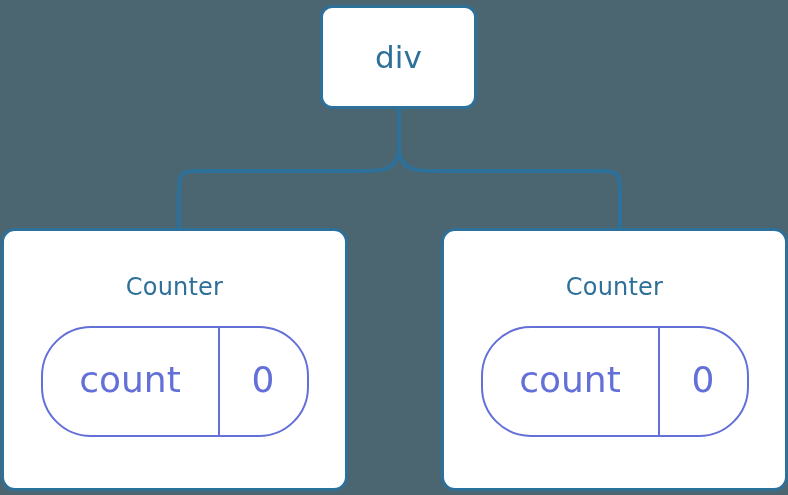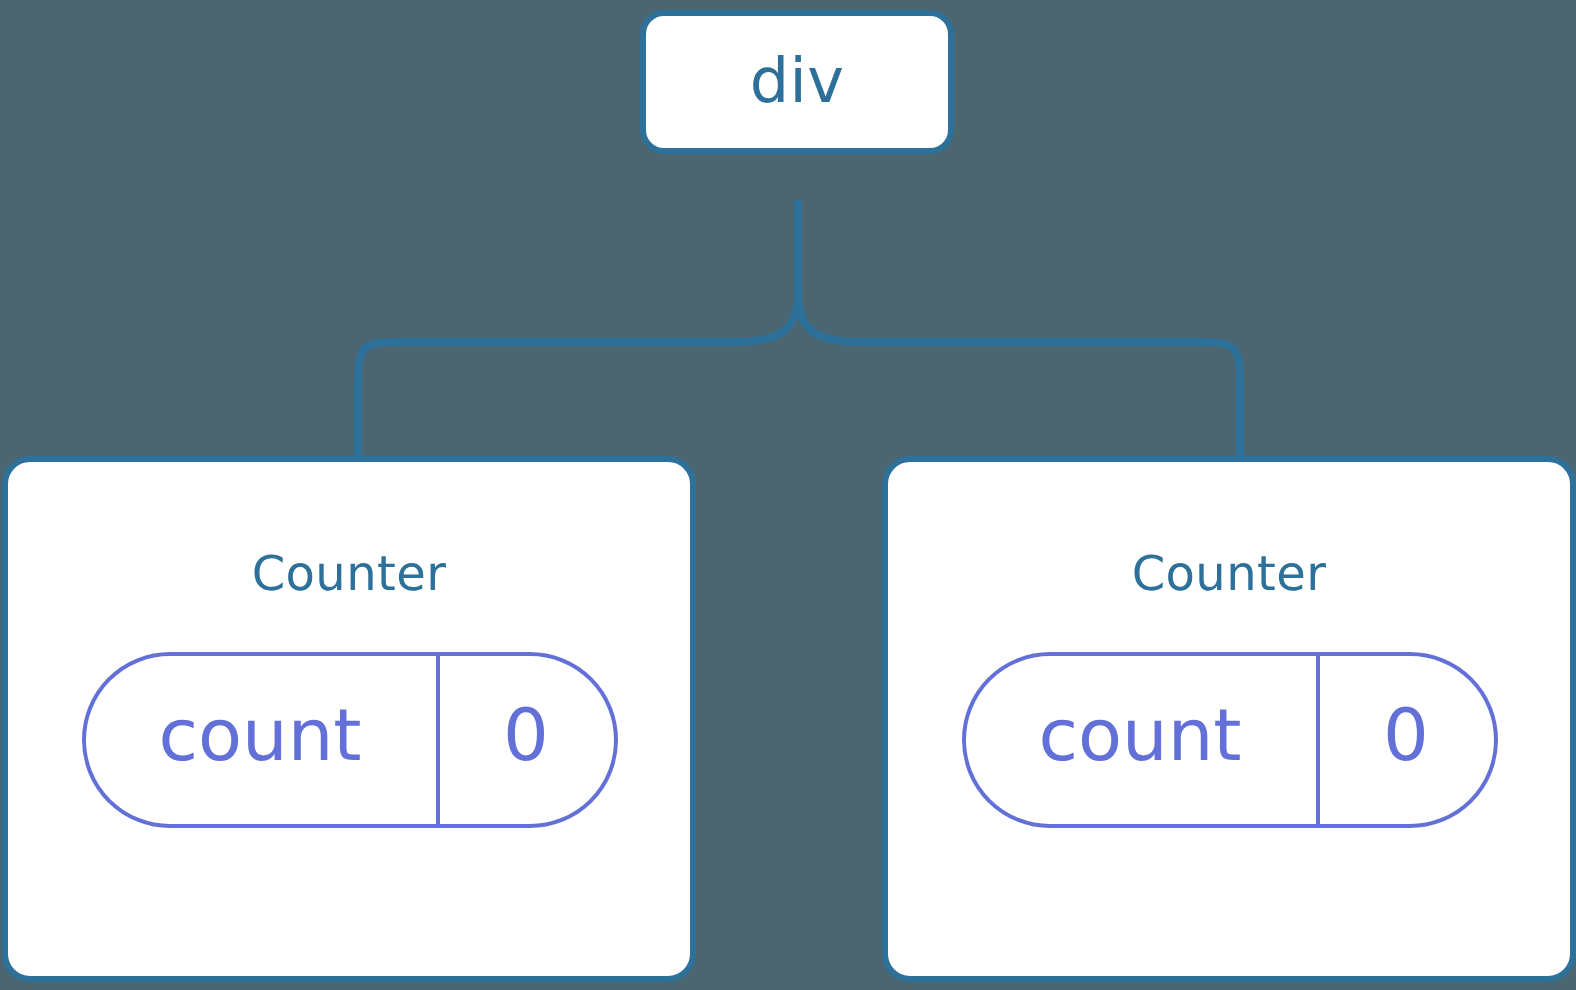--- a/index.html
+++ b/index.html
@@ -38,21 +38,21 @@
     display: flex;
     flex-direction: column;
     align-items: center;
   }
 
   
   .node--root {
     left: 320px;
     top: 5px;
     width: 157px;
-    height: 72px;
+    height: 104px;
     justify-content: center;
   }
   .node--root .node-title {
     font-size: 31px;
     line-height: 1;
     color: #2d7099;
     letter-spacing: 0.2px;
   }
 
   
@@ -72,21 +72,21 @@
     line-height: 1;
     color: #2d7099;
     letter-spacing: 0.2px;
   }
 
   
   .state-pill {
     margin-top: 27px;
     display: flex;
     align-items: stretch;
-    height: 88px;
+    height: 111px;
     border: 2px solid #6370d8;
     border-radius: 50px;
     background: transparent;
     box-sizing: border-box;
     overflow: hidden;
   }
   .state-pill .pill-key,
   .state-pill .pill-val {
     display: flex;
     align-items: center;

